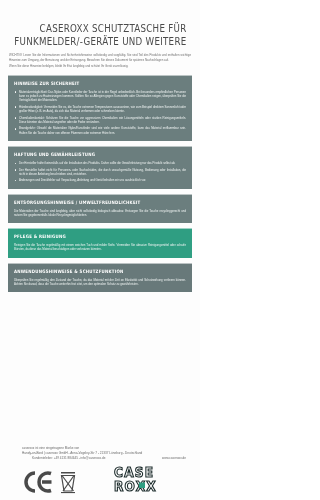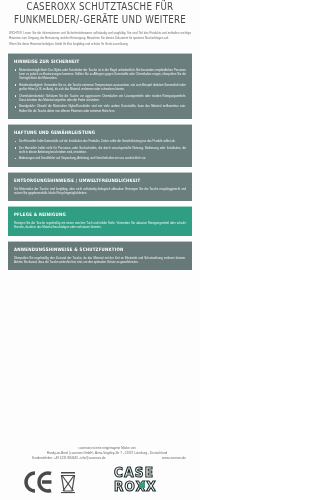--- a/index.html
+++ b/index.html
@@ -18,22 +18,22 @@
     position: relative;
     width: 200px;
     height: 500px;
     box-sizing: border-box;
     padding: 0;
     background: #fdfdfd;
   }
 
   
   .title-block {
-    padding: 0 6px 0 6px;
-    text-align: center;
+    padding: 22px 6px 0 6px;
+    text-align: right;
   }
   .title-line {
     font-family: "DejaVu Sans Condensed", "Liberation Sans Narrow", "Liberation Sans", sans-serif;
     font-size: 10.5px;
     line-height: 12.5px;
     letter-spacing: 0.3px;
     color: #4a4a4a;
     font-weight: 400;
     transform: scaleX(0.92);
     transform-origin: center;
@@ -124,21 +124,20 @@
   }
 
   
   .footer {
     position: absolute;
     left: 0;
     bottom: 0;
     width: 200px;
     box-sizing: border-box;
     padding: 0 8px 6px 12px;
-    text-align: center;
   }
   .footer-text {
     font-size: 3.1px;
     line-height: 5px;
     color: #6a6a6a;
     padding-left: 10px;
     margin-bottom: 3px;
   }
   .footer-text div {
     white-space: nowrap;

